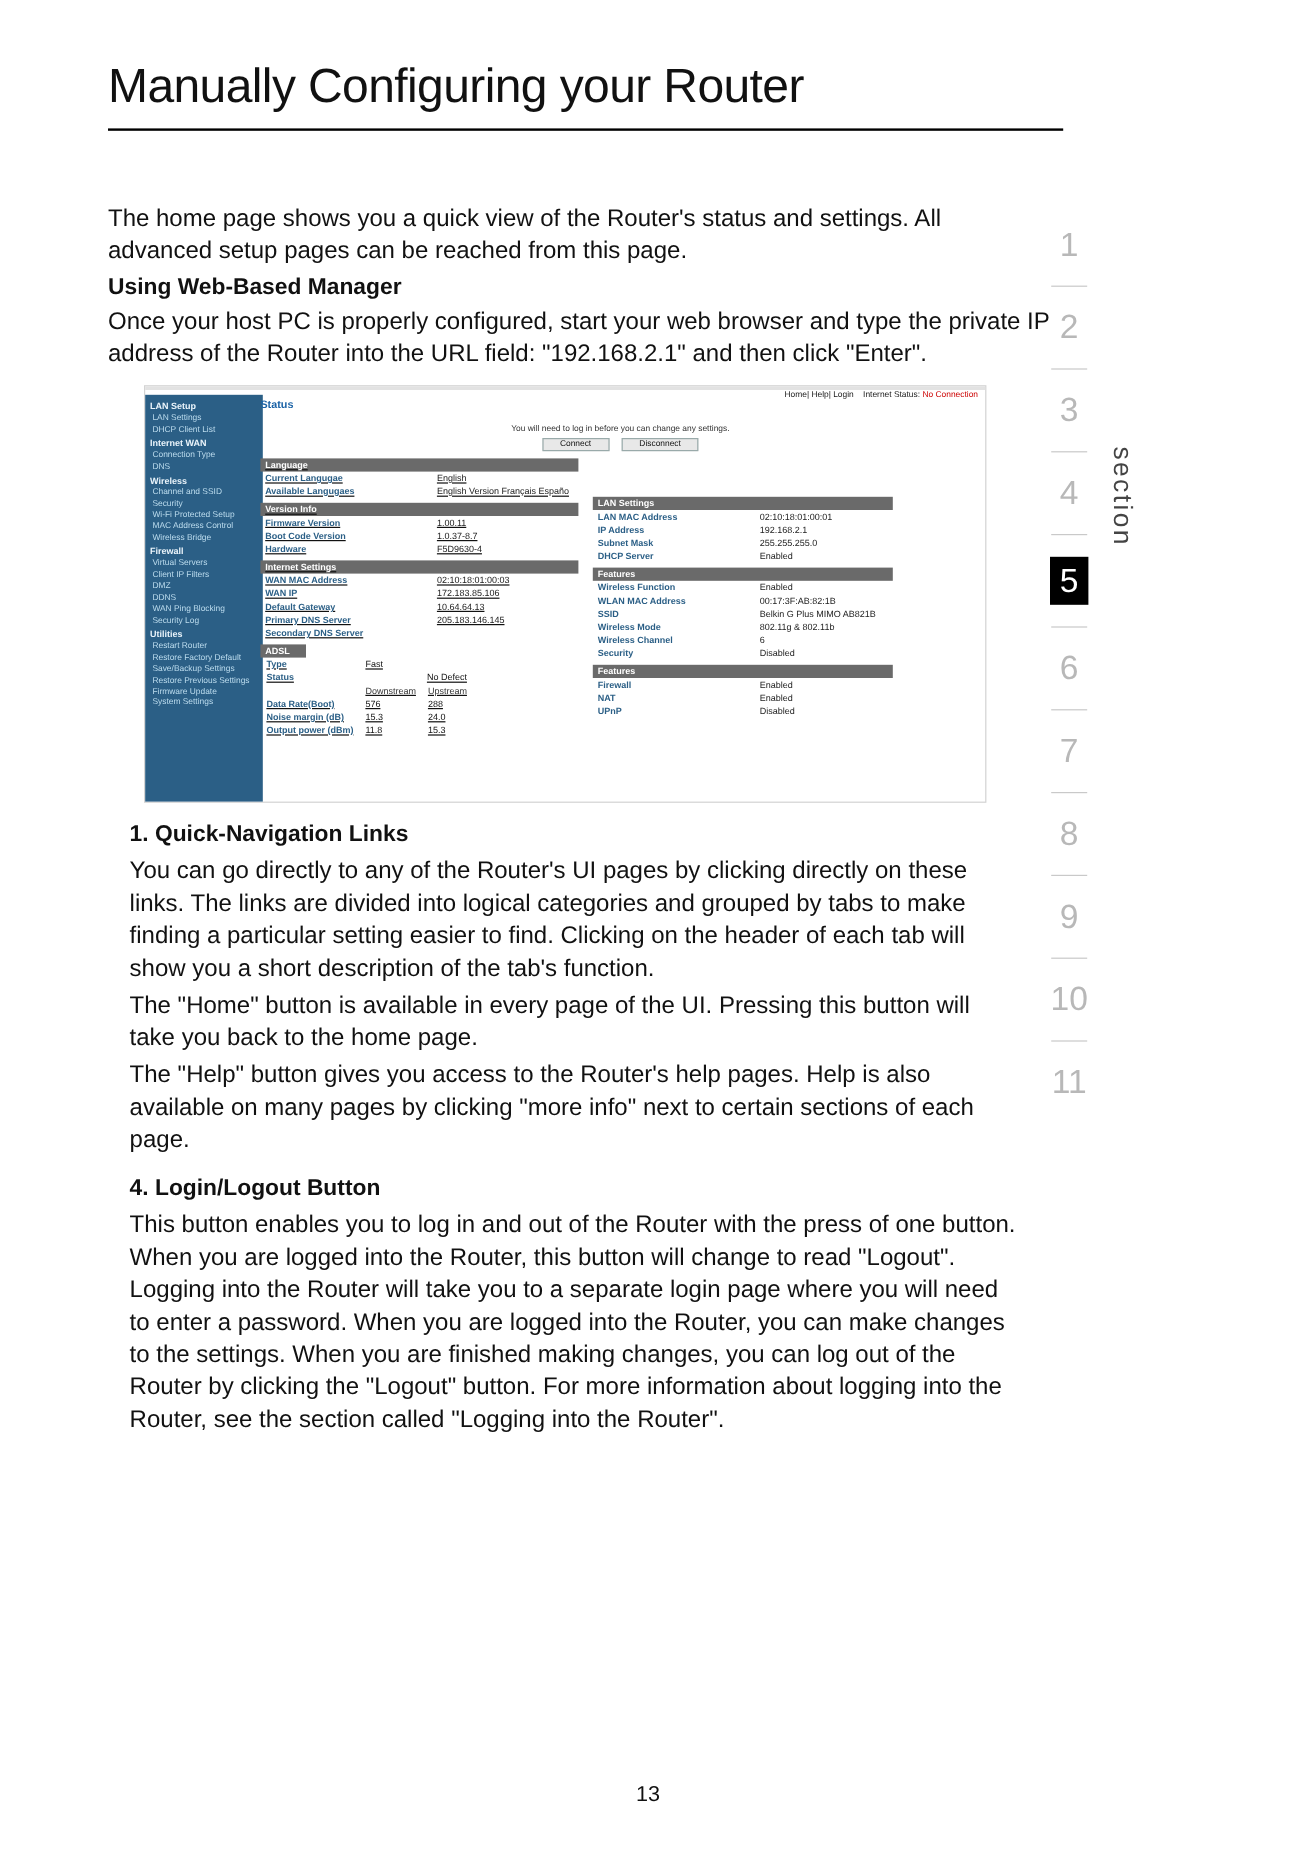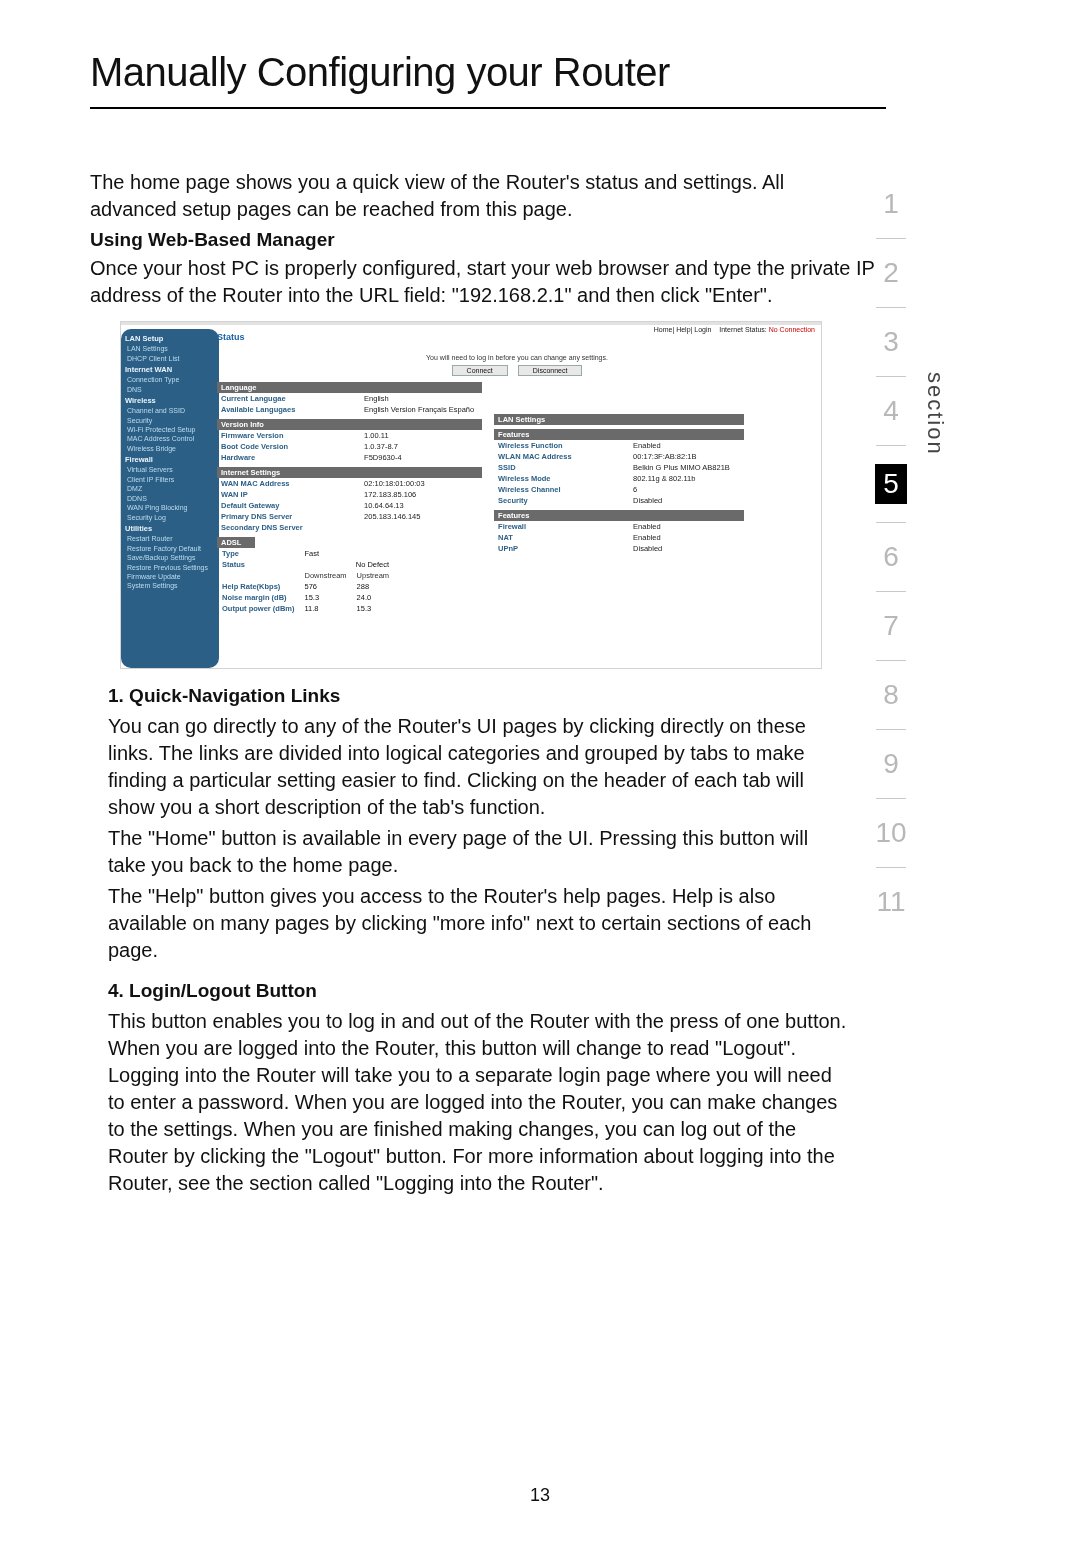--- a/index.html
+++ b/index.html
@@ -19,30 +19,30 @@
   .section-nav .sep { width: 30px; height: 1px; background: #c9c9c9; margin: 0 auto; }
   .section-nav .num.active { color: #fff; background: #000; padding: 4px 8px; display: inline-block; }
   .section-label { position: absolute; right: 28px; top: 372px; font-size: 22px; letter-spacing: 2px; color: #444; writing-mode: vertical-rl; text-orientation: mixed; }
   .page-no { position: absolute; bottom: 36px; left: 0; width: 1080px; text-align: center; font-size: 18px; }
 
   
   .shot { position: relative; margin: 12px 0 8px 30px; width: 700px; height: 346px; border: 1px solid #d3d3d3; background: #fff; font-size: 7.5px; }
   .shot .topstrip { position:absolute; top:0; left:0; right:0; height:3px; background:#e2e2e2; }
   .shot .topbar { position:absolute; top:4px; right:6px; font-size:7px; color:#1a1a1a; }
   .shot .topbar .red { color:#c00; }
-  .shot .sidebar { position: absolute; left: 0; top: 7px; bottom: 0; width: 90px; background: #2b5f86; color: #bcdcee; padding: 3px 4px; line-height: 1.35; overflow:hidden;border-radius:10px; }
+  .shot .sidebar { position: absolute; left: 0; top: 7px; bottom: 0; width: 90px; background: #2b5f86; color: #bcdcee; padding: 3px 4px; line-height: 1.35; overflow:hidden; }
   .shot .sidebar .cat { font-weight: bold; color: #eaf4fb; margin-top: 2px; font-size:7.5px; }
   .shot .sidebar .it { font-size: 7px; padding-left: 2px; }
   .shot .main { position: absolute; left: 96px; right: 4px; top: 10px; bottom: 4px; }
   .shot .status-h { color: #1a62a6; font-weight: bold; font-size: 9px; }
   .shot .note { text-align: center; font-size: 7px; margin: 12px 0 4px 0; color:#333; }
   .shot .btnrow { text-align: center; margin: 4px 0 6px 0; }
   .shot .btn { display: inline-block; border: 1px solid #9aa; background: #e8e8e8; padding: 1px 14px; font-size: 7px; margin: 0 4px; }
   .shot .panel { display: inline-block; vertical-align: top; margin-right: 10px; }
-  .shot .panel.left { width: 265px; }
+  .shot .panel.left { width: 265px; text-decoration: underline; }
   .shot .panel.right { width: 250px; }
   .shot .ph { background: #6a6a6a; color: #fff; font-weight: bold; padding: 1px 4px; font-size: 7.5px; }
   .shot table.v { width: 100%; border-collapse: collapse; }
   .shot table.v td { padding: 1px 4px; vertical-align: top; }
   .shot table.v td.k { color: #2b5f86; font-weight: bold; width: 54%; }
   .shot table.v td.v { color: #222; }
   .shot .adsl-h { background:#6a6a6a; color:#fff; font-weight:bold; padding:1px 4px; font-size:7.5px; width:30px; display:inline-block; }
   .shot table.adsl { border-collapse: collapse; margin-top:0; }
   .shot table.adsl td, .shot table.adsl th { padding: 1px 5px; font-size:7.5px; text-align:left; }
   .shot table.adsl td.k { color:#2b5f86; font-weight:bold; }
@@ -174,41 +174,61 @@
         <tr>
                 <td class="k">Status</td>
                 <td colspan="2" style="text-align:right">No Defect</td>
               </tr>
         <tr>
                 <td></td>
                 <th>Downstream</th>
                 <th>Upstream</th>
               </tr>
         <tr>
-                <td class="k">Help Rate(Kbps)</td>
+                <td class="k">Data Rate(Boot)</td>
                 <td>576</td>
                 <td>288</td>
               </tr>
         <tr>
                 <td class="k">Noise margin (dB)</td>
                 <td>15.3</td>
                 <td>24.0</td>
               </tr>
         <tr>
                 <td class="k">Output power (dBm)</td>
                 <td>11.8</td>
                 <td>15.3</td>
               </tr>
       </tbody>
           </table>
     </div>
 
     <div class="panel right">
       <div style="height:32px"></div>
       <div class="ph">LAN Settings</div>
+      <table class="v">
+        <tbody>
+              <tr>
+                <td class="k">LAN MAC Address</td>
+                <td class="v">02:10:18:01:00:01</td>
+              </tr>
+        <tr>
+                <td class="k">IP Address</td>
+                <td class="v">192.168.2.1</td>
+              </tr>
+        <tr>
+                <td class="k">Subnet Mask</td>
+                <td class="v">255.255.255.0</td>
+              </tr>
+        <tr>
+                <td class="k">DHCP Server</td>
+                <td class="v">Enabled</td>
+              </tr>
+      </tbody>
+          </table>
       <div style="height:4px"></div>
       <div class="ph">Features</div>
       <table class="v">
         <tbody>
               <tr>
                 <td class="k">Wireless Function</td>
                 <td class="v">Enabled</td>
               </tr>
         <tr>
                 <td class="k">WLAN MAC Address</td>

